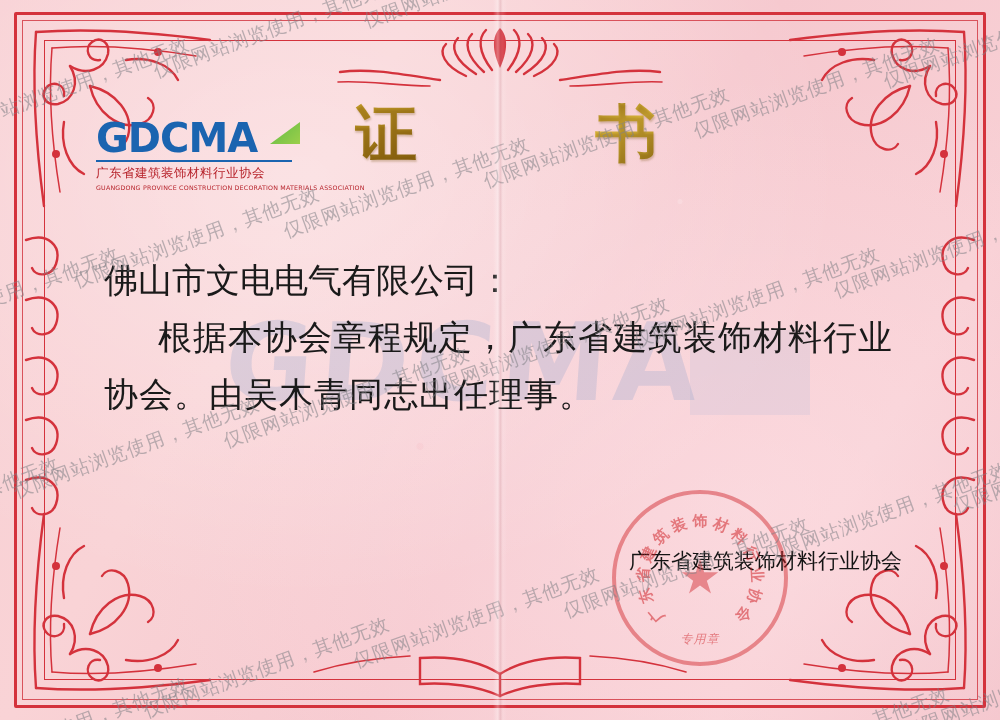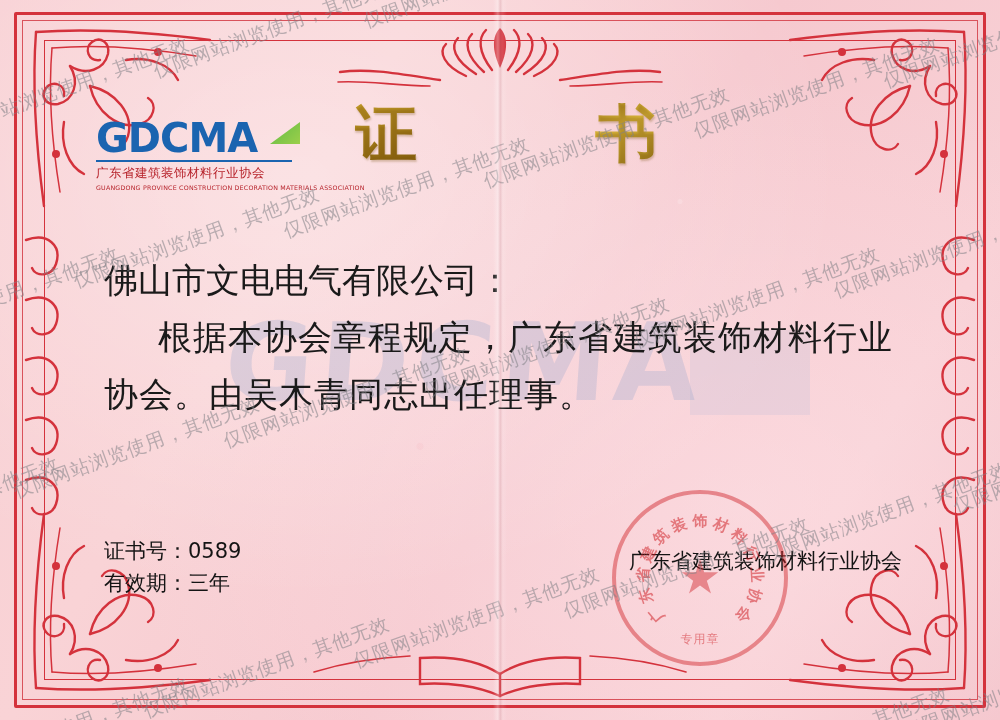--- a/index.html
+++ b/index.html
@@ -265,20 +265,21 @@
   }
   .seal-bottom {
     position: absolute;
     bottom: 14px;
     left: 0;
     right: 0;
     text-align: center;
     font-size: 12px;
     color: rgba(206, 30, 36, 0.7);
     letter-spacing: 1px;
+    font-style: italic;
   }
 </style>
 </head>
 <body>
 
 <div id="certificate">
 
   <div class="paper-noise"></div>
 
   <div class="watermark-text">GDCMA</div>
@@ -401,28 +402,20 @@
     <div class="logo-en">GUANGDONG PROVINCE CONSTRUCTION DECORATION MATERIALS ASSOCIATION</div>
   </div>
 
   <div class="title">证　书</div>
 
   <div class="body-text">
     <span class="salutation">佛山市文电电气有限公司：</span>
     <span class="para">根据本协会章程规定，广东省建筑装饰材料行业协会。由吴木青同志出任理事。</span>
   </div>
 
-  <div class="footer-left">
-    <div>
-      <span>证书号：</span><span>0589</span>
-    </div>
-    <div>
-      <span>有效期：</span><span>三年</span>
-    </div>
-  </div>
 
   <div class="footer-right">
     <span class="org">广东省建筑装饰材料行业协会</span>
   </div>
 
   <div class="seal">
     <div class="seal-inner-star"></div>
     <div class="seal-text" id="seal-ring">
         <span class="seal-ch" style="transform: rotate(-130deg) translate(-50%, -66px);">广</span>
         <span class="seal-ch" style="transform: rotate(-108.333deg) translate(-50%, -66px);">东</span>

